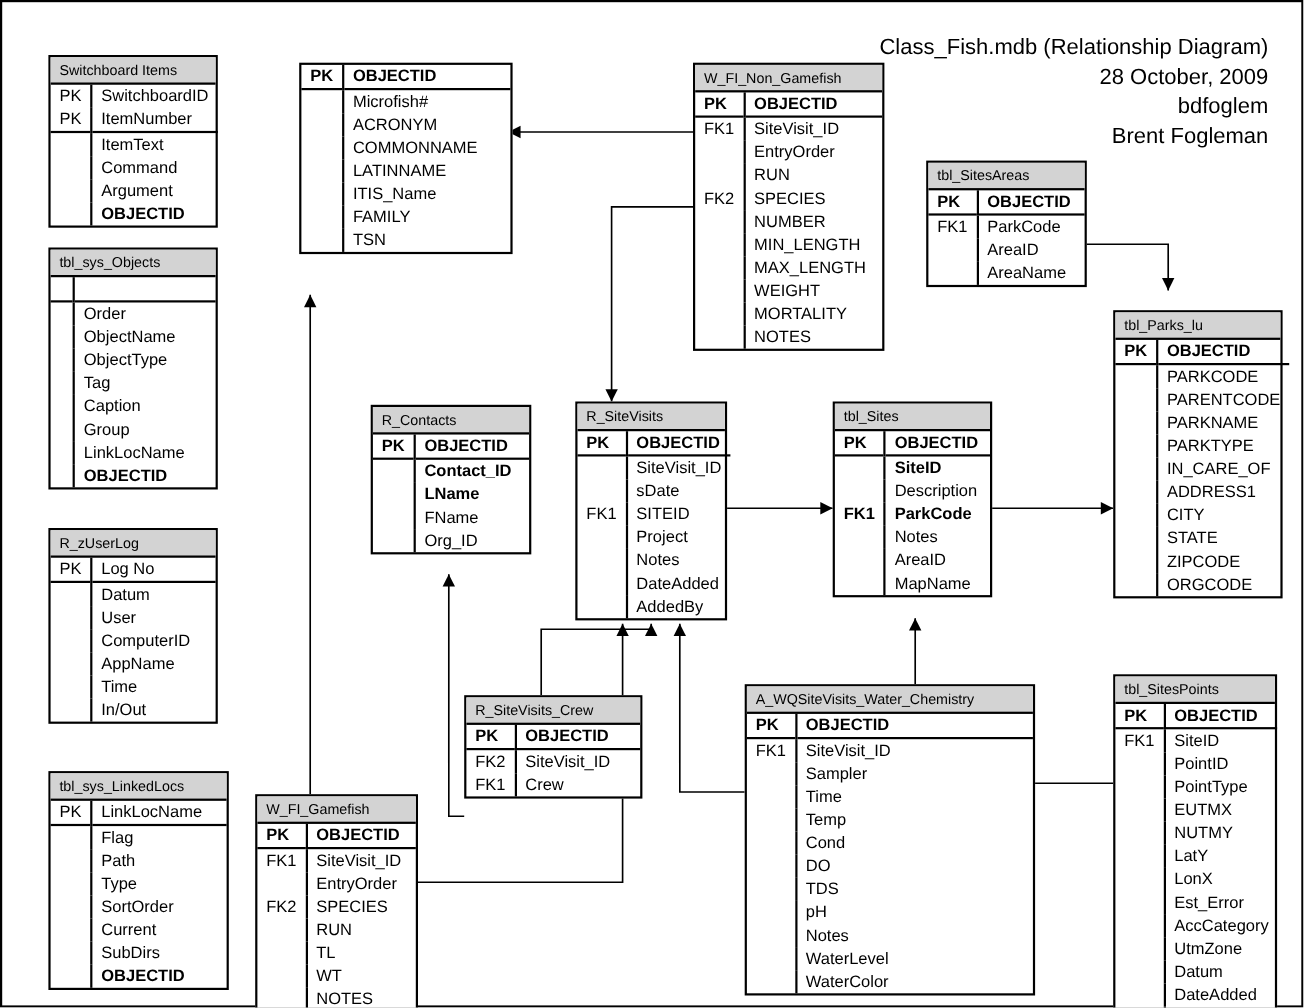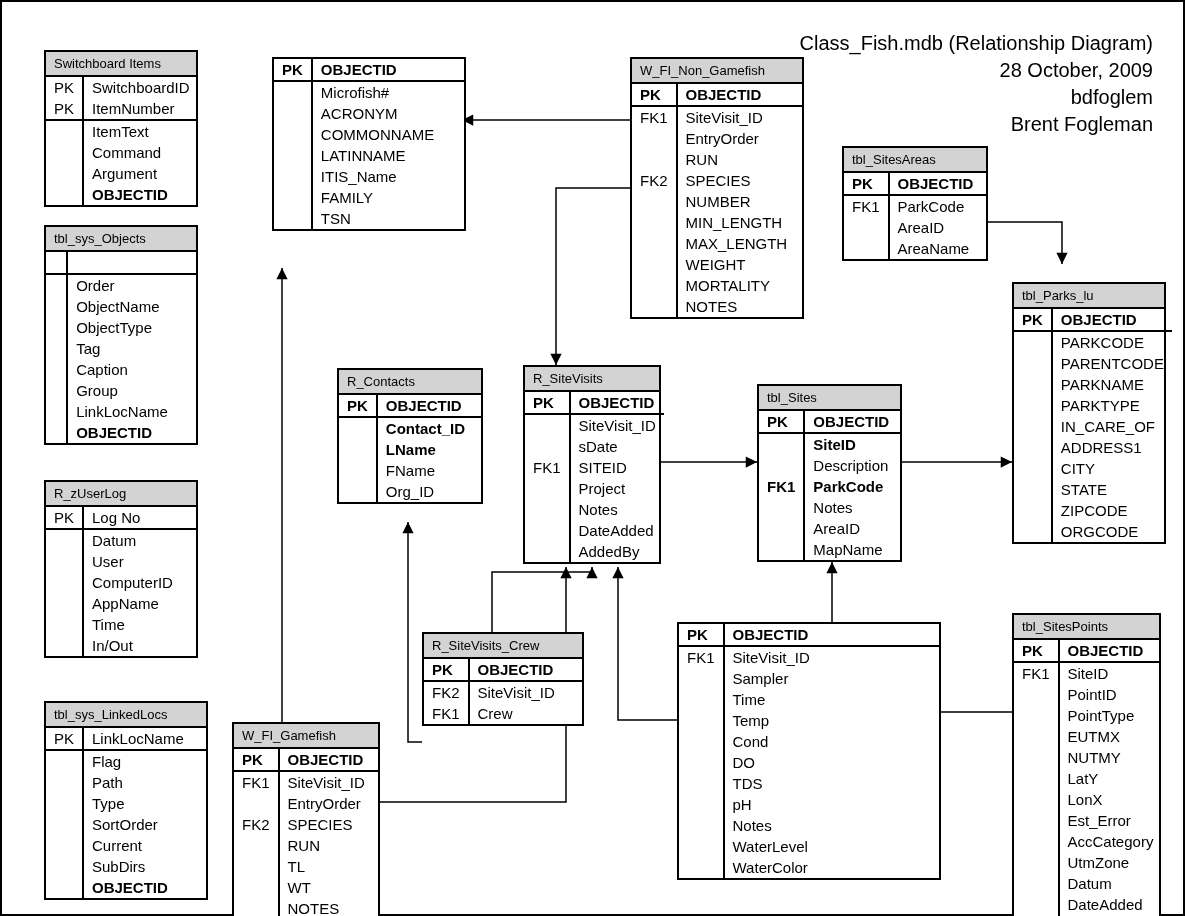--- a/index.html
+++ b/index.html
@@ -462,20 +462,21 @@
           </tr>
       <tr>
             <td class="key"></td>
             <td>AddedBy</td>
           </tr>
     </tbody>
       </table>
   </div>
 
   <div class="entity" style="left:675px;top:620px;width:260px">
+    <div class="title">A_WQSiteVisits_Water_Chemistry</div>
     <table>
       <tbody>
           <tr>
             <td class="key b">PK</td>
             <td><span class="b u">OBJECTID</span></td>
           </tr>
       <tr class="hr">
             <td class="key"></td>
             <td></td>
           </tr>
@@ -520,21 +521,21 @@
             <td>WaterLevel</td>
           </tr>
       <tr>
             <td class="key"></td>
             <td>WaterColor</td>
           </tr>
     </tbody>
       </table>
   </div>
 
-  <div class="entity" style="left:755px;top:382px;width:141px">
+  <div class="entity" style="left:755px;top:363px;width:141px">
     <div class="title">tbl_Sites</div>
     <table>
       <tbody>
           <tr>
             <td class="key b">PK</td>
             <td><span class="b u">OBJECTID</span></td>
           </tr>
       <tr class="hr">
             <td class="key"></td>
             <td></td>

